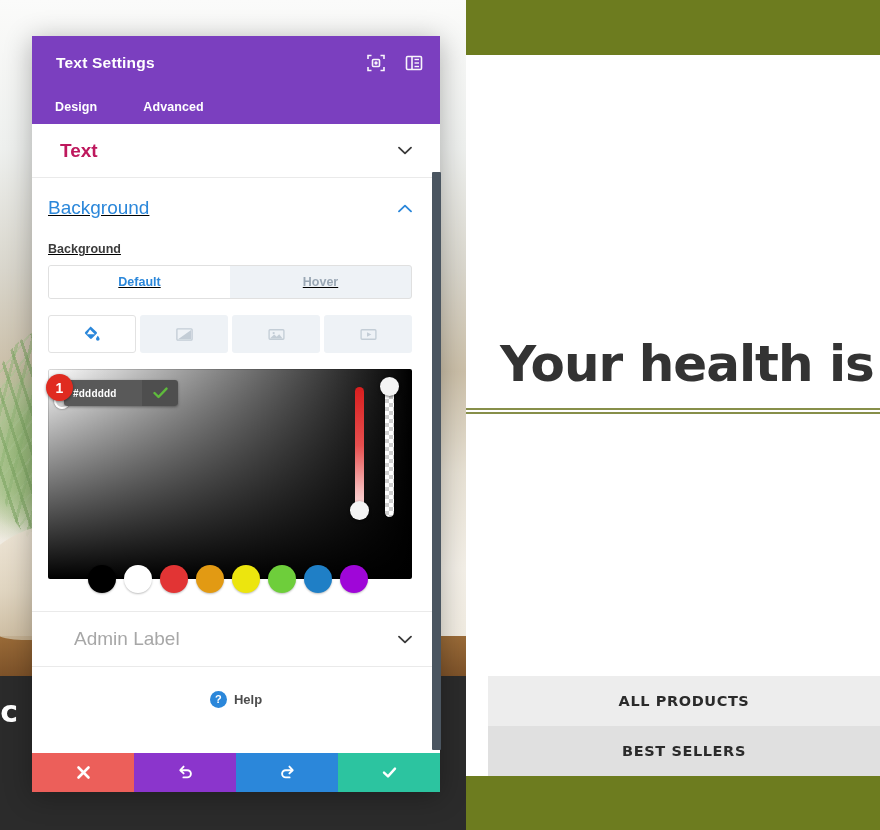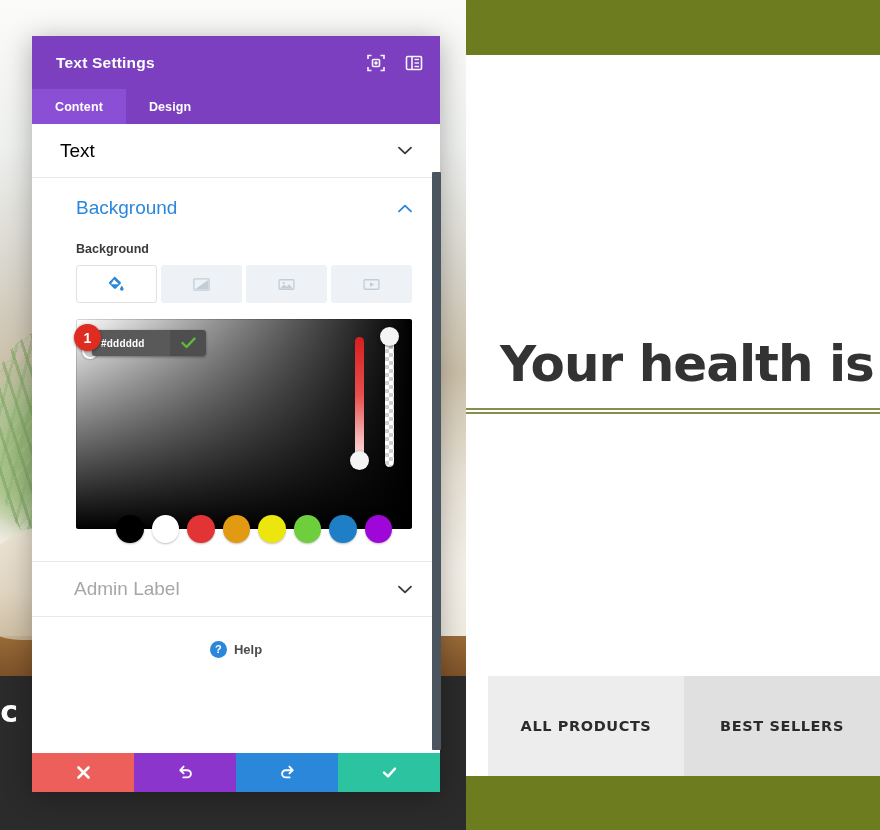--- a/index.html
+++ b/index.html
@@ -37,20 +37,21 @@
   .site-divider::after {
     content:""; position:absolute; left:0; right:0; top:5px; height:2px; background:#878f4a;
   }
   .site-midband {
     position:absolute; left:466px; top:414px; right:0; height:262px;
     background:#ffffff;
   }
   .site-tabs {
     position:absolute; left:488px; top:676px; right:0; height:100px;
     display:flex;
+    flex-direction:column;
   }
   .site-tab {
     flex:1; display:flex; align-items:center; justify-content:center;
     font-family:"DejaVu Sans", sans-serif;
     font-weight:700; font-size:14.5px; letter-spacing:0.6px; color:#2b2b2b;
   }
   .site-tab.tab-a { background:#ededed; }
   .site-tab.tab-b { background:#e0e0e0; }
   .site-bottombar {
     position:absolute; left:466px; top:776px; right:0; bottom:0;
@@ -126,26 +127,26 @@
   .modal-body {
     flex:1 1 auto; background:#ffffff; position:relative; overflow:hidden;
   }
 
   .accordion-row {
     height:54px; display:flex; align-items:center; justify-content:space-between;
     padding:0 28px; border-bottom:1px solid #eaeaea; cursor:pointer;
     background:#fff;
   }
   .accordion-row .acc-label {
-    font-size:19px; color:#000000; font-weight:400;
+    font-size:19px; color:#be185d; font-weight:700;
     font-family:"Liberation Sans", sans-serif;
   }
   .chev { width:14px; height:9px; flex:0 0 14px; }
 
-  .bg-section { padding:0 28px 6px 44px; }
+  .bg-section { padding:0 28px 6px 16px;text-decoration:underline; }
   .bg-head {
     height:60px; display:flex; align-items:center; justify-content:space-between;
     cursor:pointer;
   }
   .bg-head .acc-label { font-size:19px; color:#2b87da; }
 
   .field-label {
     font-size:12.5px; font-weight:700; color:#3b3b3b; margin:4px 0 9px 0;
   }
 
@@ -321,25 +322,25 @@
             <line x1="8" y1="3.5" x2="8" y2="16.5"></line>
             <line x1="10.5" y1="6.5" x2="15" y2="6.5" stroke-width="1.4"></line>
             <line x1="10.5" y1="10" x2="15" y2="10" stroke-width="1.4"></line>
             <line x1="10.5" y1="13.5" x2="15" y2="13.5" stroke-width="1.4"></line>
           </svg>
         </span>
       </div>
     </div>
 
     <div class="modal-tabs">
-      <div class="modal-tab active">
-        <span>Content</span>
-      </div>
       <div class="modal-tab">
         <span>Design</span>
+      </div>
+      <div class="modal-tab">
+        <span>Advanced</span>
       </div>
     </div>
 
     <div class="modal-body">
 
       <div class="accordion-row">
         <span class="acc-label">Text</span>
         <svg class="chev" viewBox="0 0 14 9" fill="none" stroke="#3a3a3a" stroke-width="1.8" stroke-linecap="round" stroke-linejoin="round">
             <polyline points="1,1.6 7,7.4 13,1.6"></polyline>
           </svg>
@@ -350,20 +351,28 @@
 
         <div class="bg-head">
           <span class="acc-label">Background</span>
           <svg class="chev" viewBox="0 0 14 9" fill="none" stroke="#2b87da" stroke-width="1.8" stroke-linecap="round" stroke-linejoin="round">
               <polyline points="1,7.4 7,1.6 13,7.4"></polyline>
             </svg>
         </div>
 
         <div class="field-label">Background</div>
 
+        <div class="state-toggle">
+          <div class="state-btn active">
+            <span>Default</span>
+          </div>
+          <div class="state-btn">
+            <span>Hover</span>
+          </div>
+        </div>
 
         <div class="type-row">
           <div class="type-btn active">
             <svg viewBox="0 0 20 20" fill="#2b87da">
               <path d="M8.1 1.6 6.7 3 5.3 4.4 2.4 7.3a1.3 1.3 0 0 0 0 1.9l5 5a1.3 1.3 0 0 0 1.9 0l5-5a1.3 1.3 0 0 0 0-1.9L9.5 2.9 8.1 1.6Zm-.7 3.1 5 5H4.2l3.2-5Z"></path>
               <path d="M15.6 11.2s-1.9 2.3-1.9 3.5a1.9 1.9 0 1 0 3.8 0c0-1.2-1.9-3.5-1.9-3.5Z"></path>
             </svg>
           </div>
           <div class="type-btn">
             <svg viewBox="0 0 20 20">

